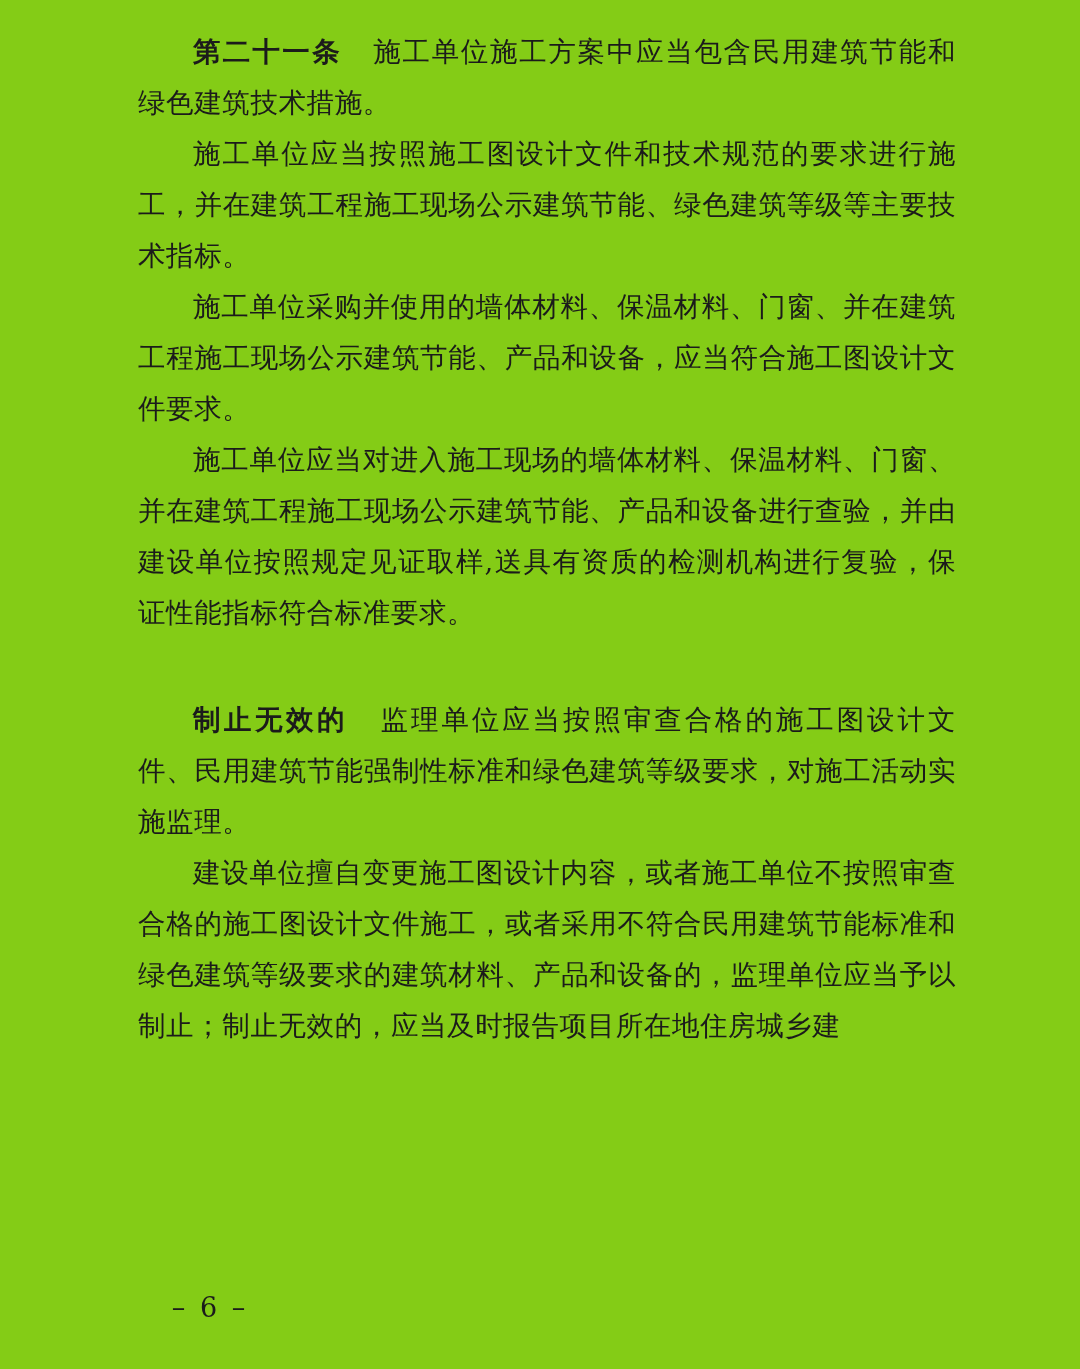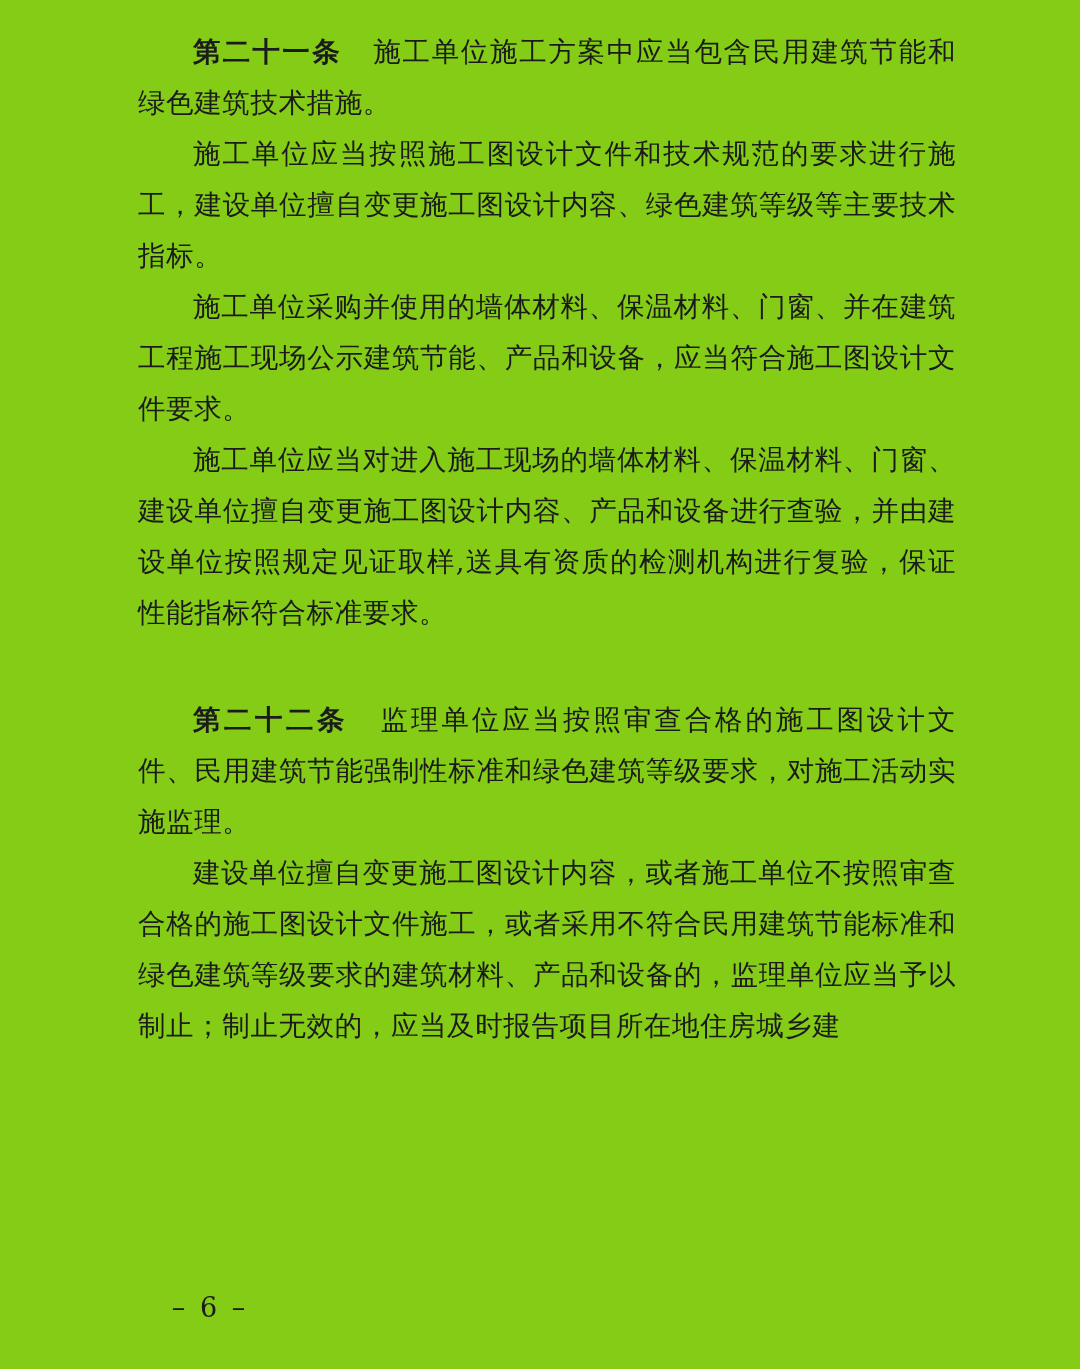--- a/index.html
+++ b/index.html
@@ -66,29 +66,29 @@
   }
 </style>
 </head>
 <body>
 
 <div class="page">
   <div class="content">
 
     <div class="article">
       <p class="para first-of-article"><span class="article-label">第二十一条</span><span class="label-gap"></span><span>施工单位施工方案中应当包含民用建筑节能和绿色建筑技术措施。</span></p>
-      <p class="para">施工单位应当按照施工图设计文件和技术规范的要求进行施工，建设单位擅自变更施工图设计内容、绿色建筑等级等主要技术指标。</p>
+      <p class="para">施工单位应当按照施工图设计文件和技术规范的要求进行施工，并在建筑工程施工现场公示建筑节能、绿色建筑等级等主要技术指标。</p>
       <p class="para">施工单位采购并使用的墙体材料、保温材料、门窗、并在建筑工程施工现场公示建筑节能、产品和设备，应当符合施工图设计文件要求。</p>
-      <p class="para">施工单位应当对进入施工现场的墙体材料、保温材料、门窗、建设单位擅自变更施工图设计内容、产品和设备进行查验，并由建设单位按照规定见证取样,送具有资质的检测机构进行复验，保证性能指标符合标准要求。</p>
+      <p class="para">施工单位应当对进入施工现场的墙体材料、保温材料、门窗、并在建筑工程施工现场公示建筑节能、产品和设备进行查验，并由建设单位按照规定见证取样,送具有资质的检测机构进行复验，保证性能指标符合标准要求。</p>
     </div>
 
     <div class="spacer-article"></div>
 
     <div class="article">
-      <p class="para first-of-article"><span class="article-label">第二十二条</span><span class="label-gap"></span><span>监理单位应当按照审查合格的施工图设计文件、民用建筑节能强制性标准和绿色建筑等级要求，对施工活动实施监理。</span></p>
+      <p class="para first-of-article"><span class="article-label">制止无效的</span><span class="label-gap"></span><span>监理单位应当按照审查合格的施工图设计文件、民用建筑节能强制性标准和绿色建筑等级要求，对施工活动实施监理。</span></p>
       <p class="para">建设单位擅自变更施工图设计内容，或者施工单位不按照审查合格的施工图设计文件施工，或者采用不符合民用建筑节能标准和绿色建筑等级要求的建筑材料、产品和设备的，监理单位应当予以制止；制止无效的，应当及时报告项目所在地住房城乡建</p>
     </div>
 
   </div>
 
   <div class="footer">
     <span class="page-number">–  6  –</span>
   </div>
 </div>
 

